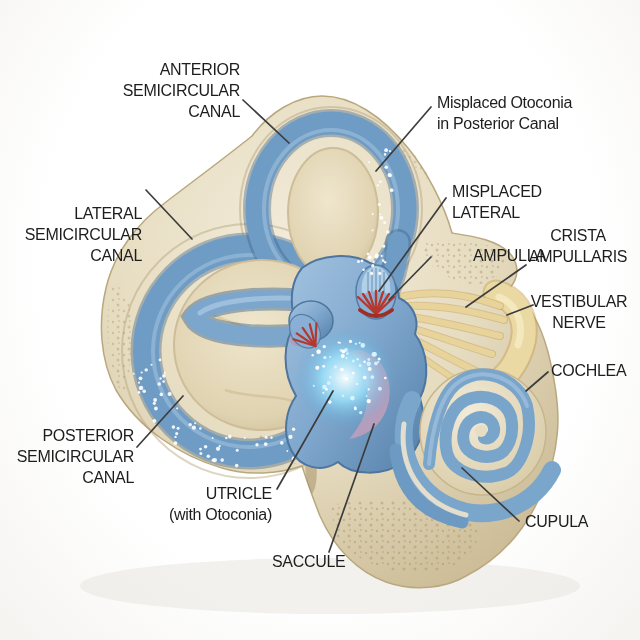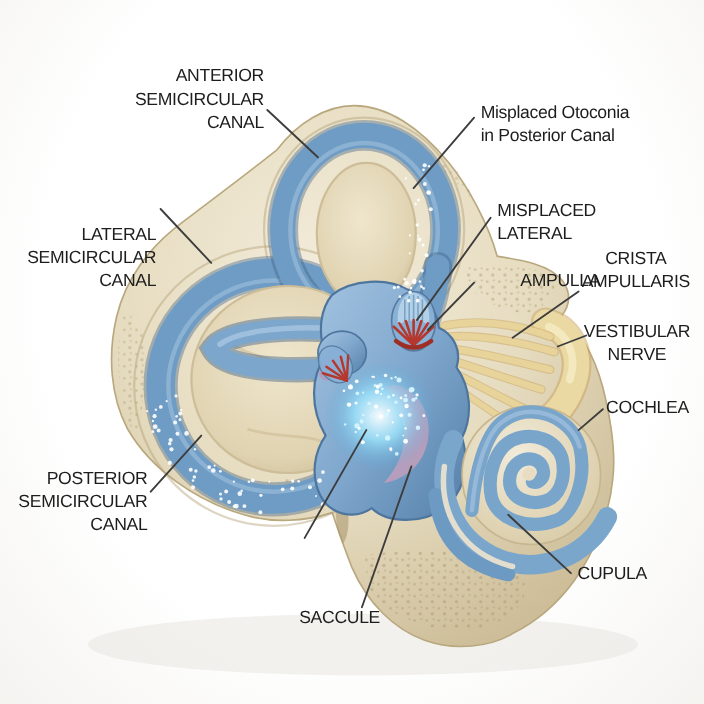--- a/index.html
+++ b/index.html
@@ -371,16 +371,18 @@
 LATERAL</div>
 <div class="lbl l-ampulla">AMPULLA</div>
 <div class="lbl ca l-vest">VESTIBULAR
 NERVE</div>
 <div class="lbl ca l-crista">CRISTA
 AMPULLARIS</div>
 <div class="lbl l-cochlea">COCHLEA</div>
 <div class="lbl ra l-posterior">POSTERIOR
 SEMICIRCULAR
 CANAL</div>
+<div class="lbl ra l-utricle">UTRICLE
+(with Otoconia)</div>
 <div class="lbl l-saccule">SACCULE</div>
 <div class="lbl l-cupula">CUPULA</div>
 
 </div>
 
 </body></html>

